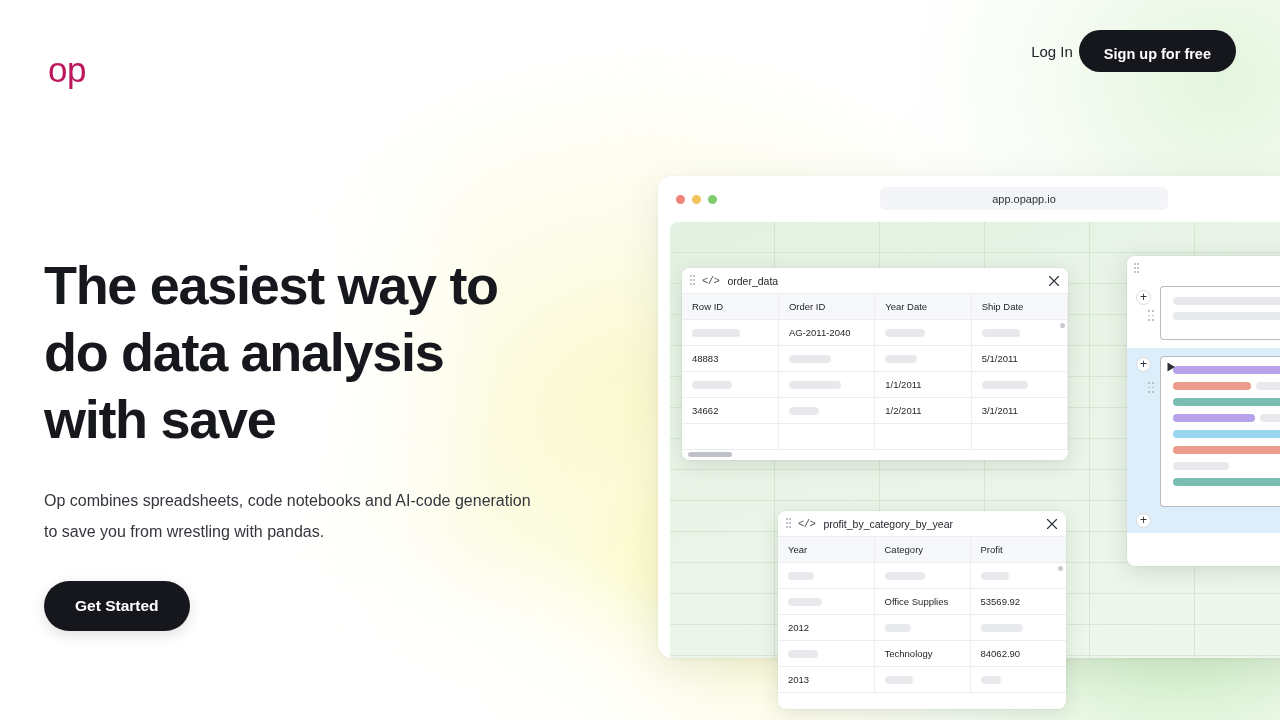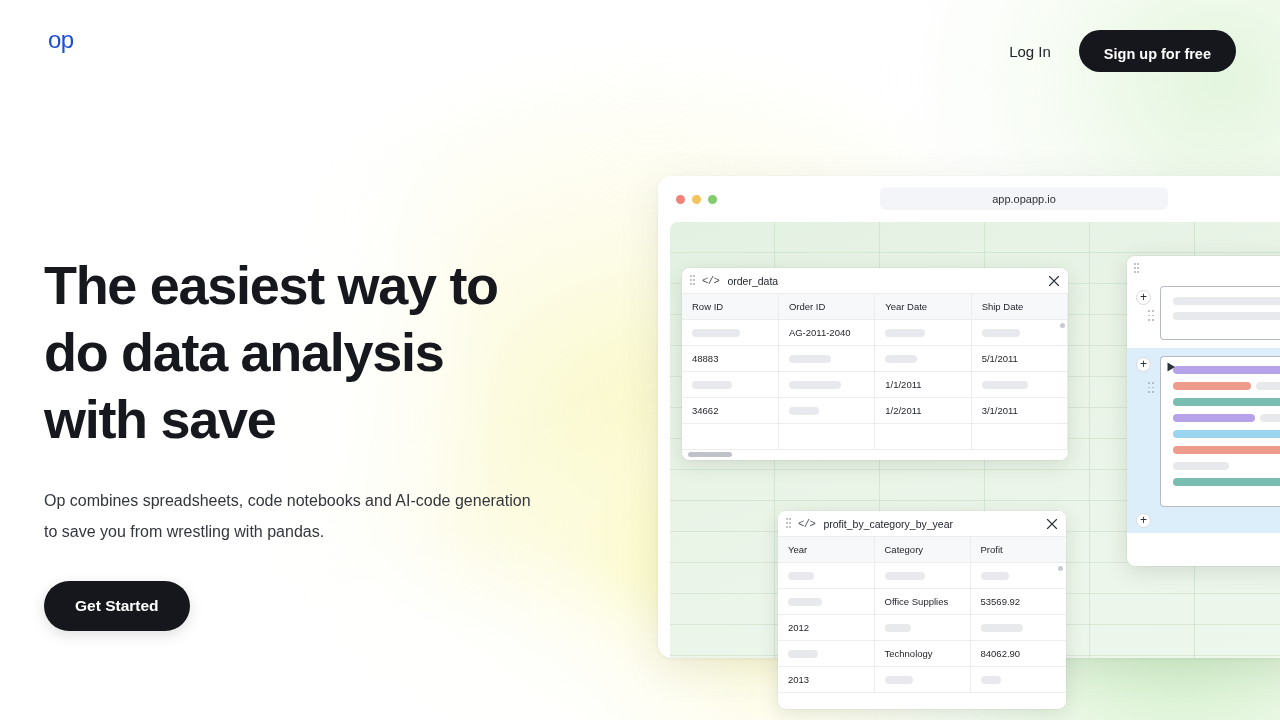--- a/index.html
+++ b/index.html
@@ -90,34 +90,33 @@
     left: 0; top: 0;
     width: 1280px;
     height: 104px;
     display: flex;
     align-items: center;
     z-index: 40;
   }
   .logo {
     position: absolute;
     left: 48px;
-    top: 28px;
-    font-size: 24px;
+    top: 52px;
+    font-size: 35px;
     font-weight: 500;
     letter-spacing: -0.5px;
-    color: #1d4ed8;
+    color: #be185d;
     line-height: 1;
   }
   .nav-right {
     position: absolute;
     right: 44px;
     top: 30px;
     display: flex;
     align-items: center;
-    gap: 22px;
     justify-content: space-between;
   }
   .login-link {
     font-size: 15px;
     color: #22242a;
     text-decoration: none;
     padding: 8px 6px;
     white-space: nowrap;
   }
   .signup-btn {

